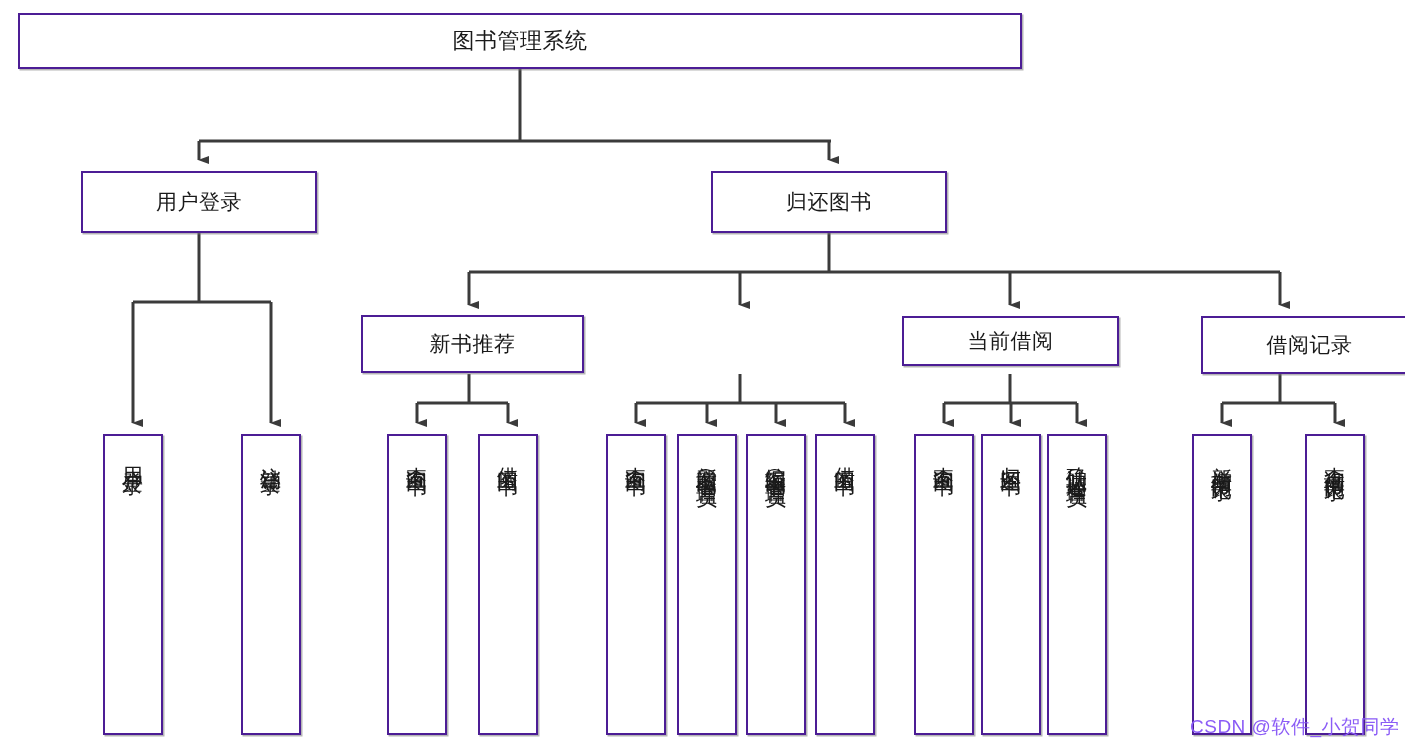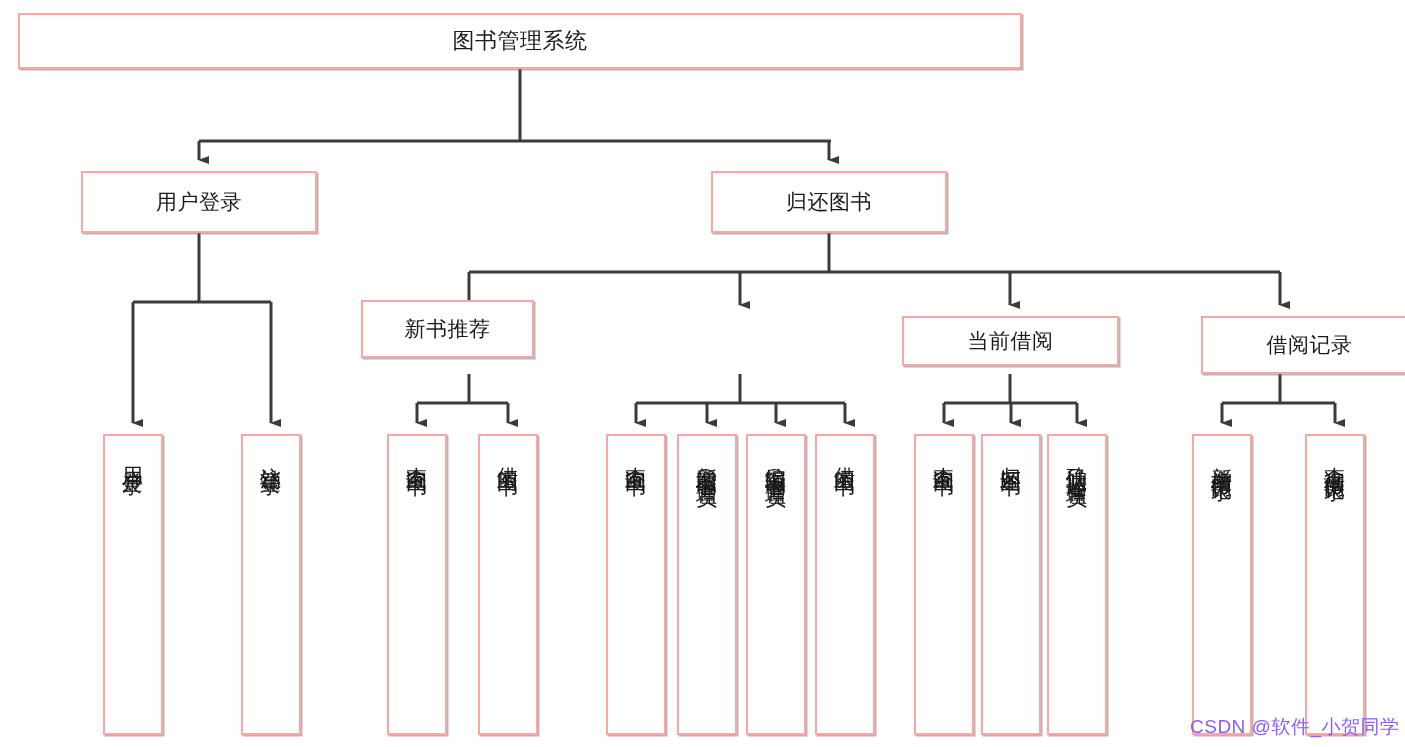--- a/index.html
+++ b/index.html
@@ -21,21 +21,21 @@
     position: absolute;
     left: 0;
     top: 0;
     width: 1405px;
     height: 747px;
     pointer-events: none;
   }
   .node {
     position: absolute;
     box-sizing: border-box;
-    border: 2px solid #fca5a5;
+    border: 2px solid #4c1d95;
     background: #ffffff;
     color: #1a1a1a;
     display: flex;
     align-items: center;
     justify-content: center;
     text-align: center;
     box-shadow: 1.5px 1.5px 0 rgba(120,120,120,0.55);
   }
   .node-h {
     font-size: 21px;
@@ -126,21 +126,21 @@
     <span>图书管理系统</span>
   </div>
 
   <div class="node node-h" style="left:81px; top:171px; width:236px; height:62px;">
     <span>用户登录</span>
   </div>
   <div class="node node-h" style="left:711px; top:171px; width:236px; height:62px;">
     <span>归还图书</span>
   </div>
 
-  <div class="node node-h" style="left:361px; top:300px; width:173px; height:58px;">
+  <div class="node node-h" style="left:361px; top:315px; width:223px; height:58px;">
     <span>新书推荐</span>
   </div>
   <div class="node node-h" style="left:902px; top:316px; width:217px; height:50px;">
     <span>当前借阅</span>
   </div>
   <div class="node node-h" style="left:1172px; top:316px; width:217px; height:58px;margin-left:29px;">
     <span>借阅记录</span>
   </div>
 
   <div class="node node-v" style="left:103px; top:434px; width:60px; height:301px;">

